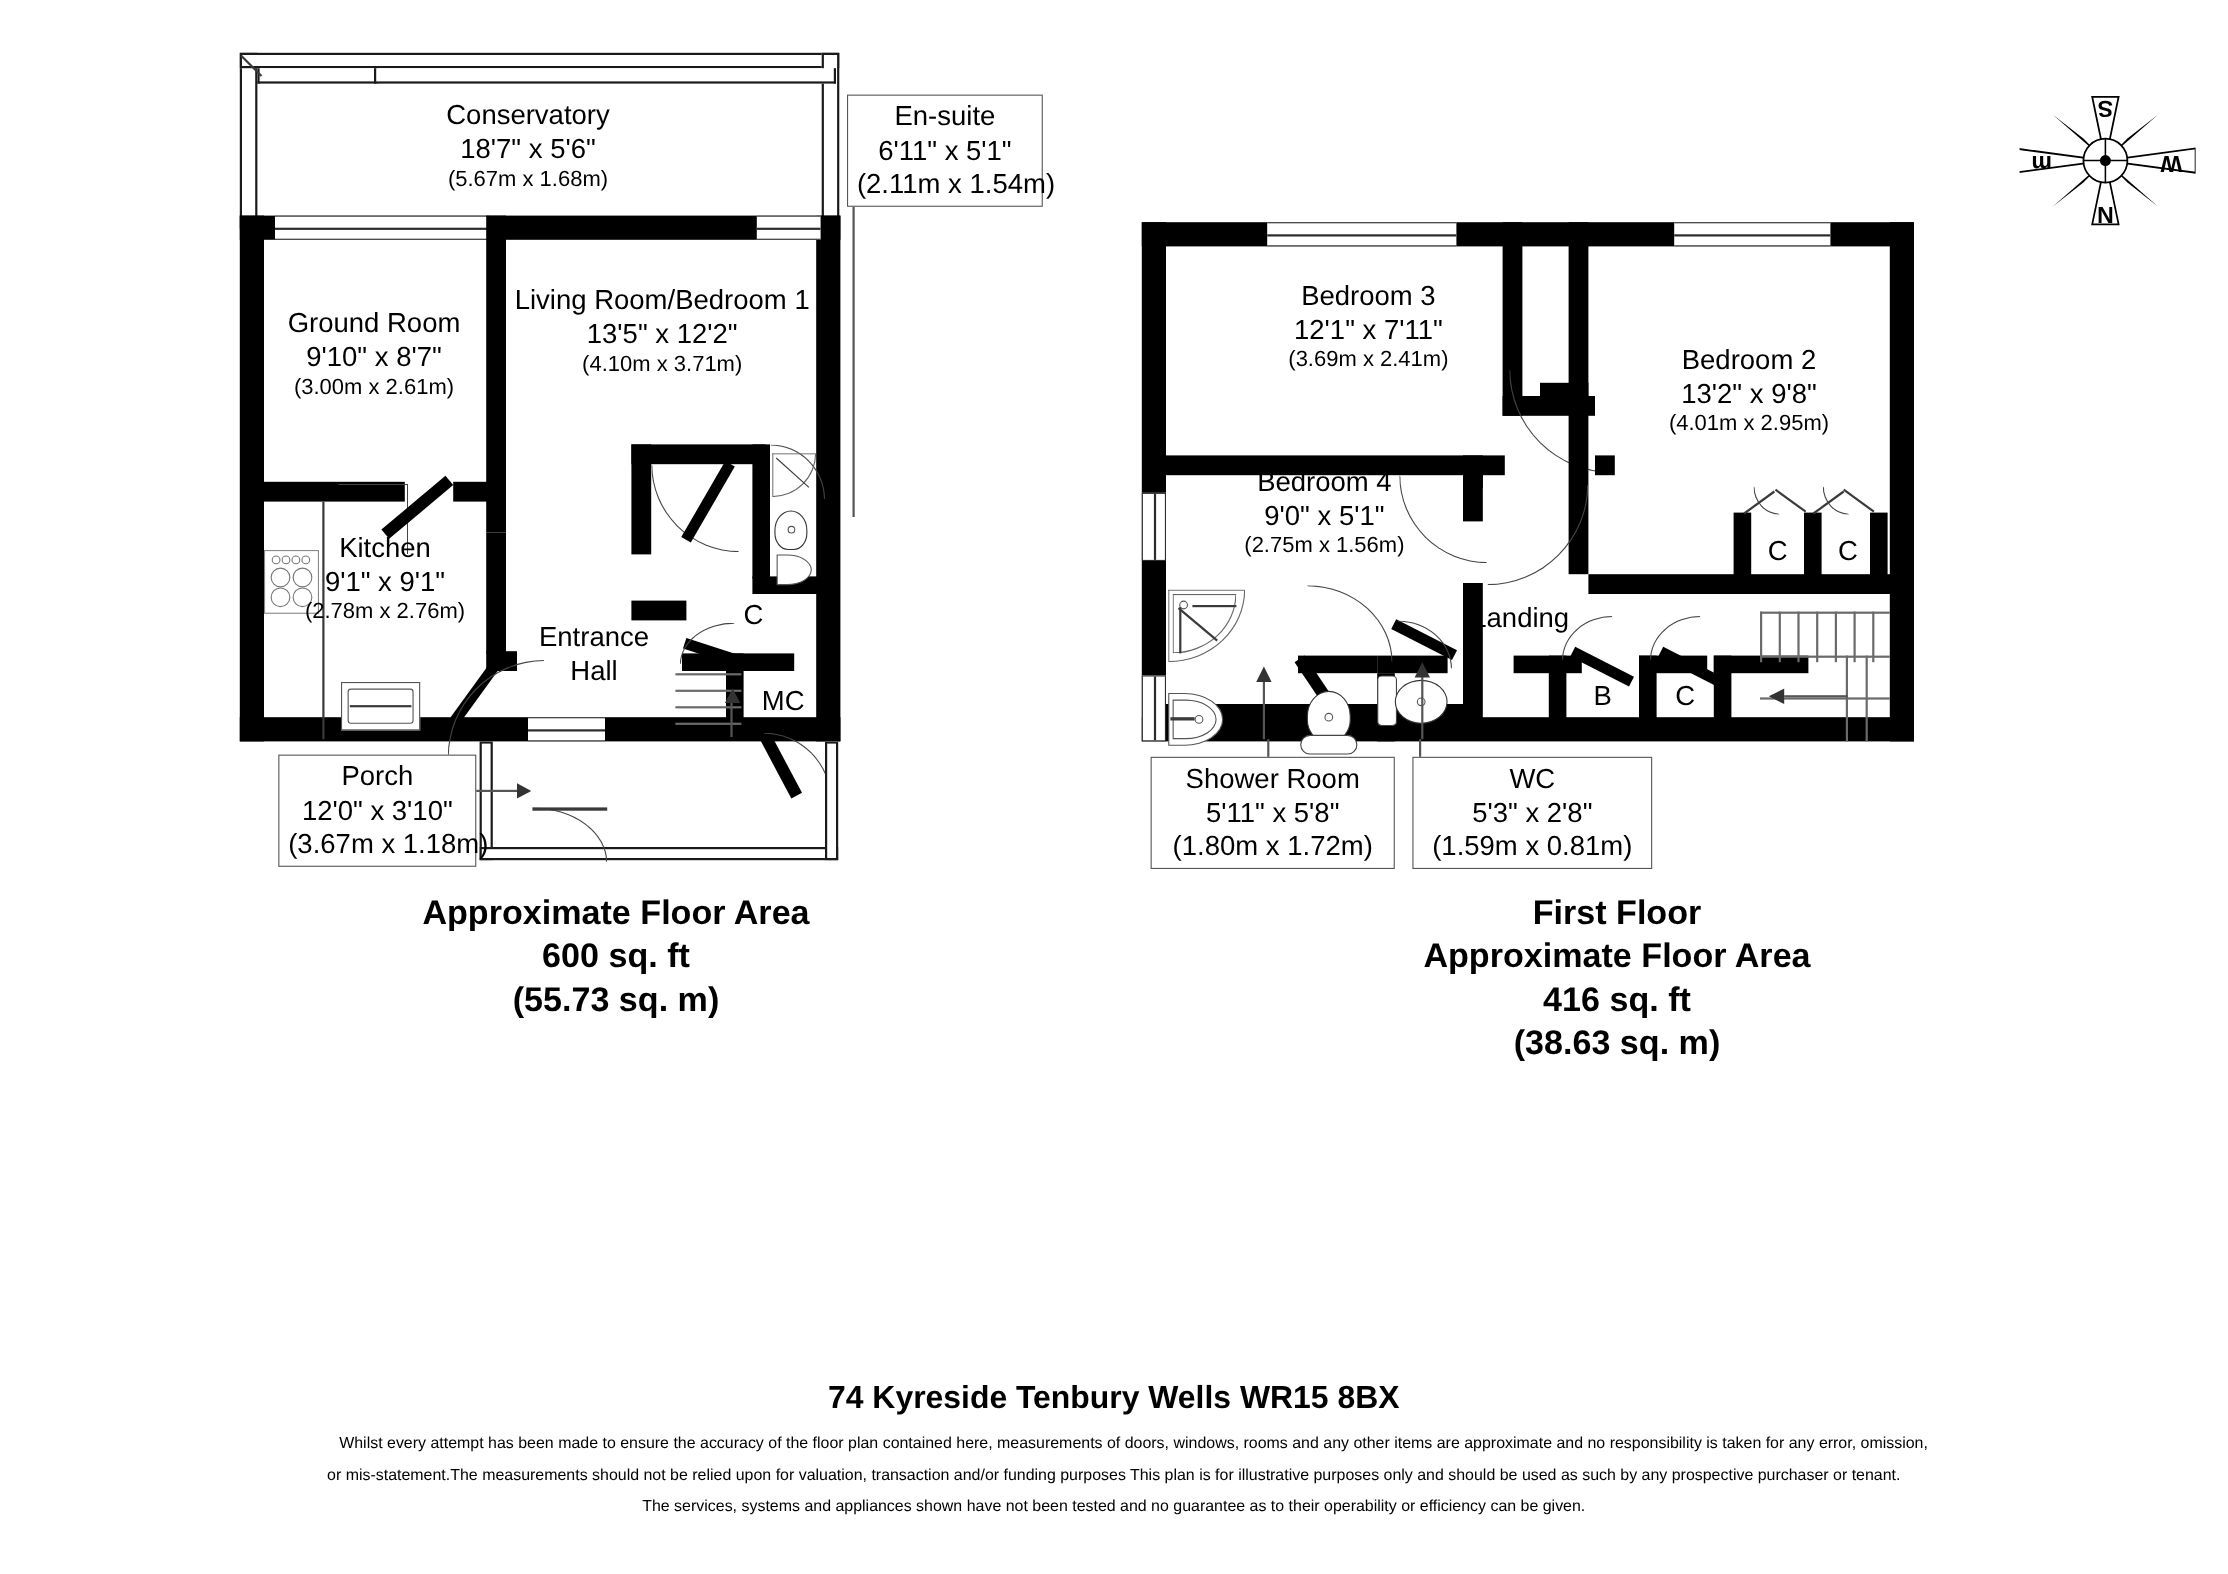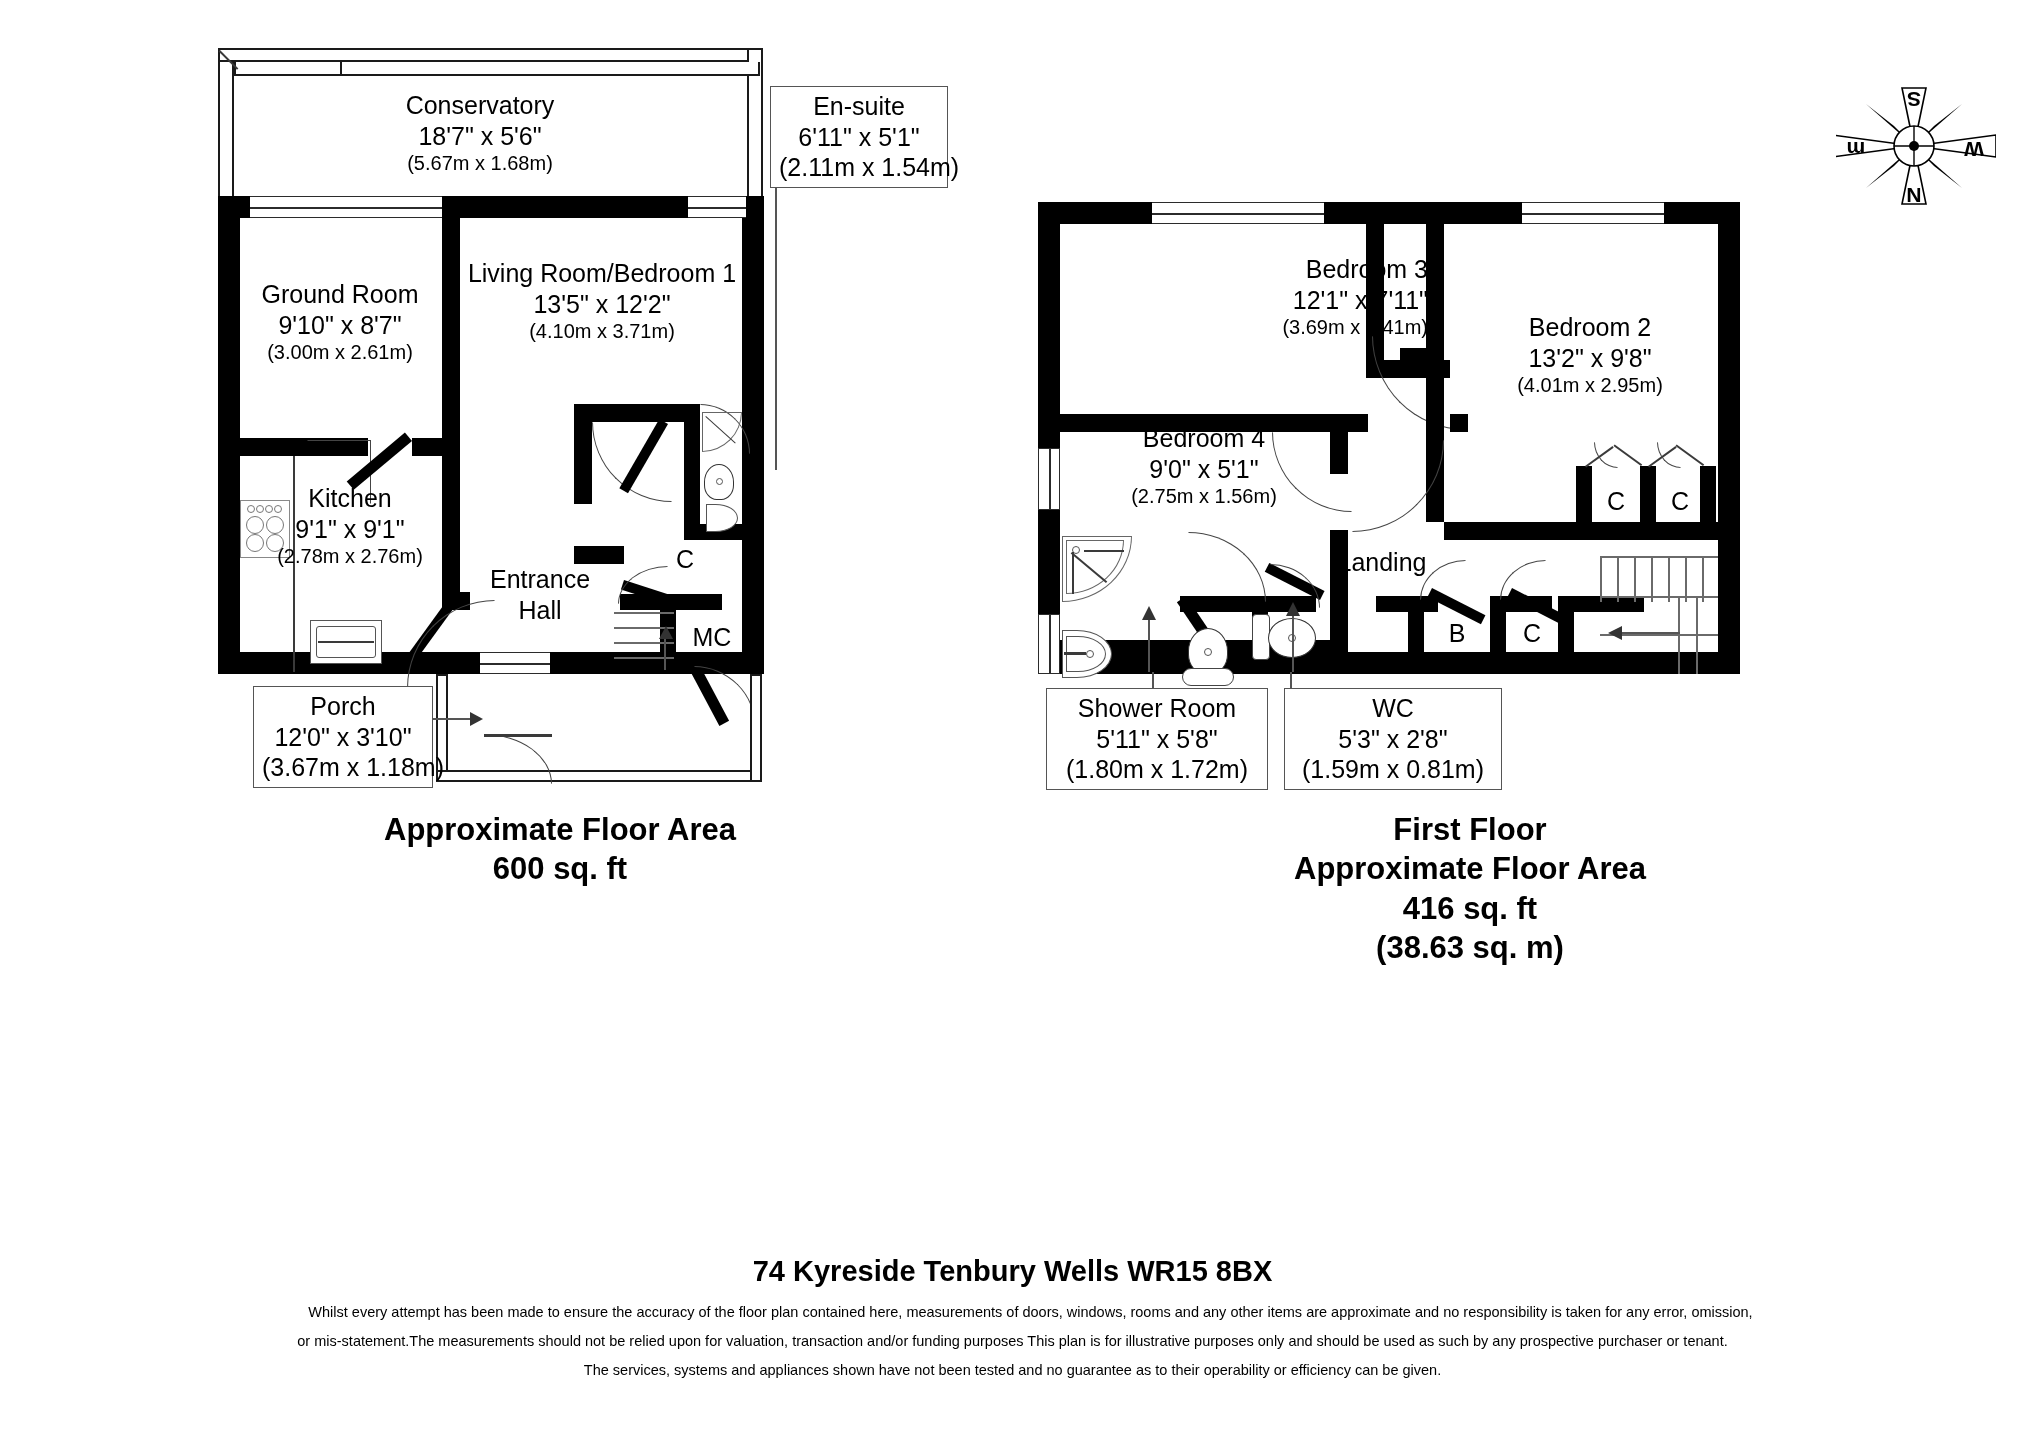--- a/index.html
+++ b/index.html
@@ -320,21 +320,21 @@
       <i style="left:68px;top:0;width:1.6px;height:46px;"></i>
       <i style="left:85px;top:0;width:1.6px;height:46px;"></i>
       <i style="left:102px;top:0;width:1.6px;height:46px;"></i>
       <i style="left:78px;top:40px;width:1.6px;height:78px;"></i>
       <i style="left:96px;top:40px;width:1.6px;height:78px;"></i>
     </div>
     <div class="arrowline" style="left:1678px;top:632px;width:2px;height:0;"></div>
     <div class="arrowline" style="left:1622px;top:632px;width:58px;height:2px;"></div>
     <div class="arrowhead" style="left:1608px;top:626px;border-top:7px solid transparent;border-bottom:7px solid transparent;border-right:14px solid #333;"></div>
 
-    <div class="lbl" style="left:1132px;top:254px;width:296px;text-align:right;">
+    <div class="lbl" style="left:1096px;top:254px;width:296px;">
       <div class="nm">Bedroom 3</div>
       <div class="d1">12'1" x 7'11"</div>
       <div class="d2">(3.69m x 2.41m)</div>
     </div>
 
     <div class="lbl" style="left:1450px;top:312px;width:280px;">
       <div class="nm">Bedroom 2</div>
       <div class="d1">13'2" x 9'8"</div>
       <div class="d2">(4.01m x 2.95m)</div>
     </div>
@@ -383,20 +383,21 @@
       <text x="78" y="26" text-anchor="middle" font-family="Liberation Sans, sans-serif" font-size="21" font-weight="bold" fill="#000" transform="rotate(180 78 20)">S</text>
       <text x="78" y="122" text-anchor="middle" font-family="Liberation Sans, sans-serif" font-size="21" font-weight="bold" fill="#000" transform="rotate(180 78 116)">N</text>
       <text x="20" y="76" text-anchor="middle" font-family="Liberation Sans, sans-serif" font-size="21" font-weight="bold" fill="#000" transform="rotate(180 20 70)">m</text>
       <text x="138" y="76" text-anchor="middle" font-family="Liberation Sans, sans-serif" font-size="21" font-weight="bold" fill="#000" transform="rotate(180 138 70)">W</text>
     </svg>
   </div>
 
   <div class="fcap" style="left:230px;top:810px;width:660px;">
     <div>Approximate Floor Area</div>
     <div>600 sq. ft</div>
+    <div>(55.73 sq. m)</div>
   </div>
 
   <div class="fcap" style="left:790px;top:810px;width:1360px;">
     <div>First Floor</div>
     <div>Approximate Floor Area</div>
     <div>416 sq. ft</div>
     <div>(38.63 sq. m)</div>
   </div>
 
   <div class="addr" style="left:0;top:1255px;">74 Kyreside Tenbury Wells WR15 8BX</div>

